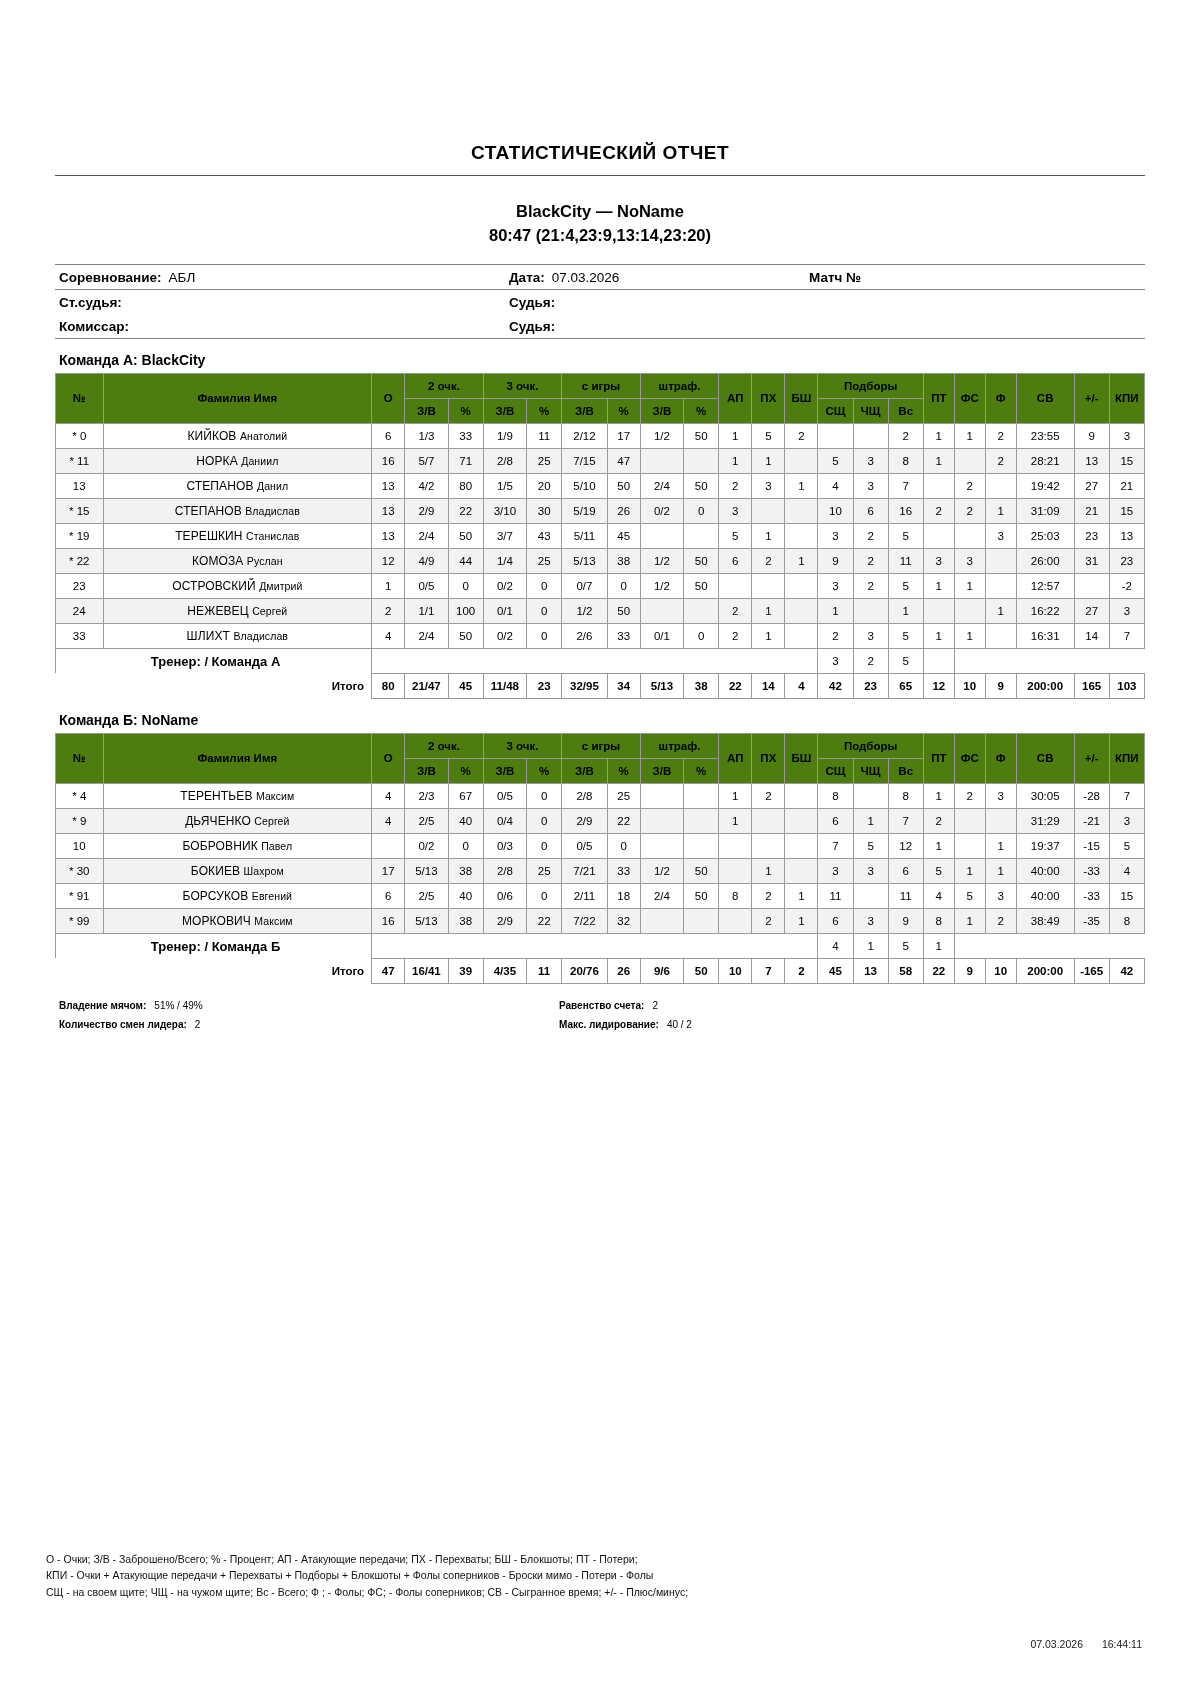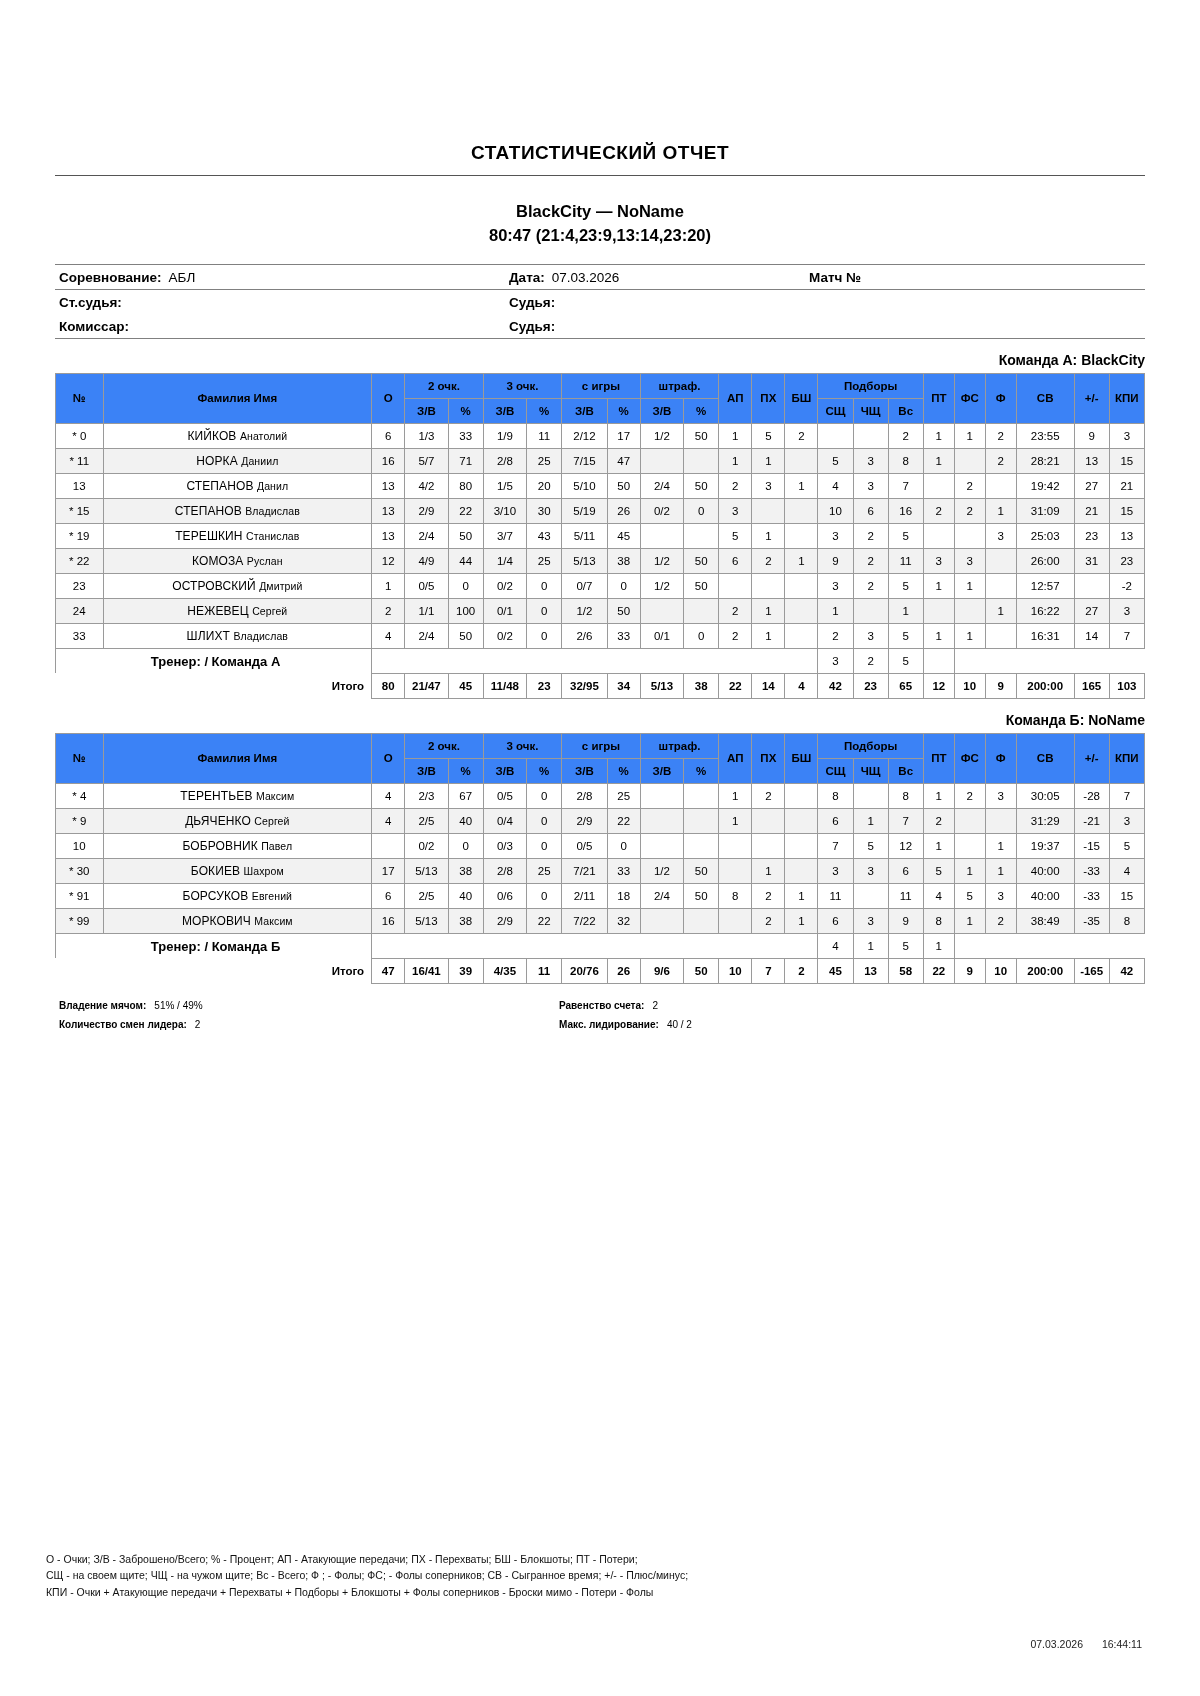--- a/index.html
+++ b/index.html
@@ -60,41 +60,40 @@
     gap: 7px;
   }
   .info-cell .lbl { font-weight: bold; }
   .info-cell .val { font-weight: normal; }
   .c1 { width: 450px; padding-left: 4px; }
   .c2 { width: 300px; }
   .c3 { width: 250px; }
   .team-head {
     font-size: 14px;
     font-weight: bold;
-    margin: 13px 0 5px 12px;
-    text-align: right;
+    margin: 13px 0 5px 4px;
   }
   table.stats {
     border-collapse: collapse;
     width: 1090px;
     font-size: 11.5px;
     table-layout: fixed;
   }
   table.stats th, table.stats td {
     border: 1px solid #9a9a9a;
     padding: 0;
     text-align: center;
     height: 24px;
     overflow: hidden;
     white-space: nowrap;
   }
   table.stats thead th {
     font-weight: bold;
     font-size: 11.5px;
-    background: #3b82f6;
+    background: #4d7c0f;
   }
   .hdr-sub { font-weight: bold; }
   tbody tr.alt td { background: #f2f2f2; }
   td.num { text-align: center; width: 26px; font-size: 11.5px; }
   td.name {
     text-align: left;
     padding-left: 6px;
     font-size: 11.5px;
     letter-spacing: 0.1px;
   }
@@ -827,22 +826,22 @@
       </div>
       <div class="summary-cell">
         <span class="lbl">Макс. лидирование:</span>
         <span class="val">40 / 2</span>
       </div>
     </div>
   </div>
 
   <div class="legend">
     <div>О - Очки;  З/В - Заброшено/Всего;  % - Процент;  АП - Атакующие передачи;  ПХ - Перехваты;  БШ - Блокшоты;  ПТ - Потери;</div>
+    <div>КПИ - Очки + Атакующие передачи + Перехваты + Подборы + Блокшоты + Фолы соперников - Броски мимо - Потери - Фолы</div>
     <div>СЩ - на своем щите;  ЧЩ -  на чужом щите;  Вс - Всего;  Ф  ; - Фолы;  ФС; - Фолы соперников;  СВ - Сыгранное время;  +/- - Плюс/минус;</div>
-    <div>КПИ - Очки + Атакующие передачи + Перехваты + Подборы + Блокшоты + Фолы соперников - Броски мимо - Потери - Фолы</div>
   </div>
 
   <div class="footer-ts">
     <span>07.03.2026</span>
     <span>16:44:11</span>
   </div>
 
 </div>
 
 </body></html>

